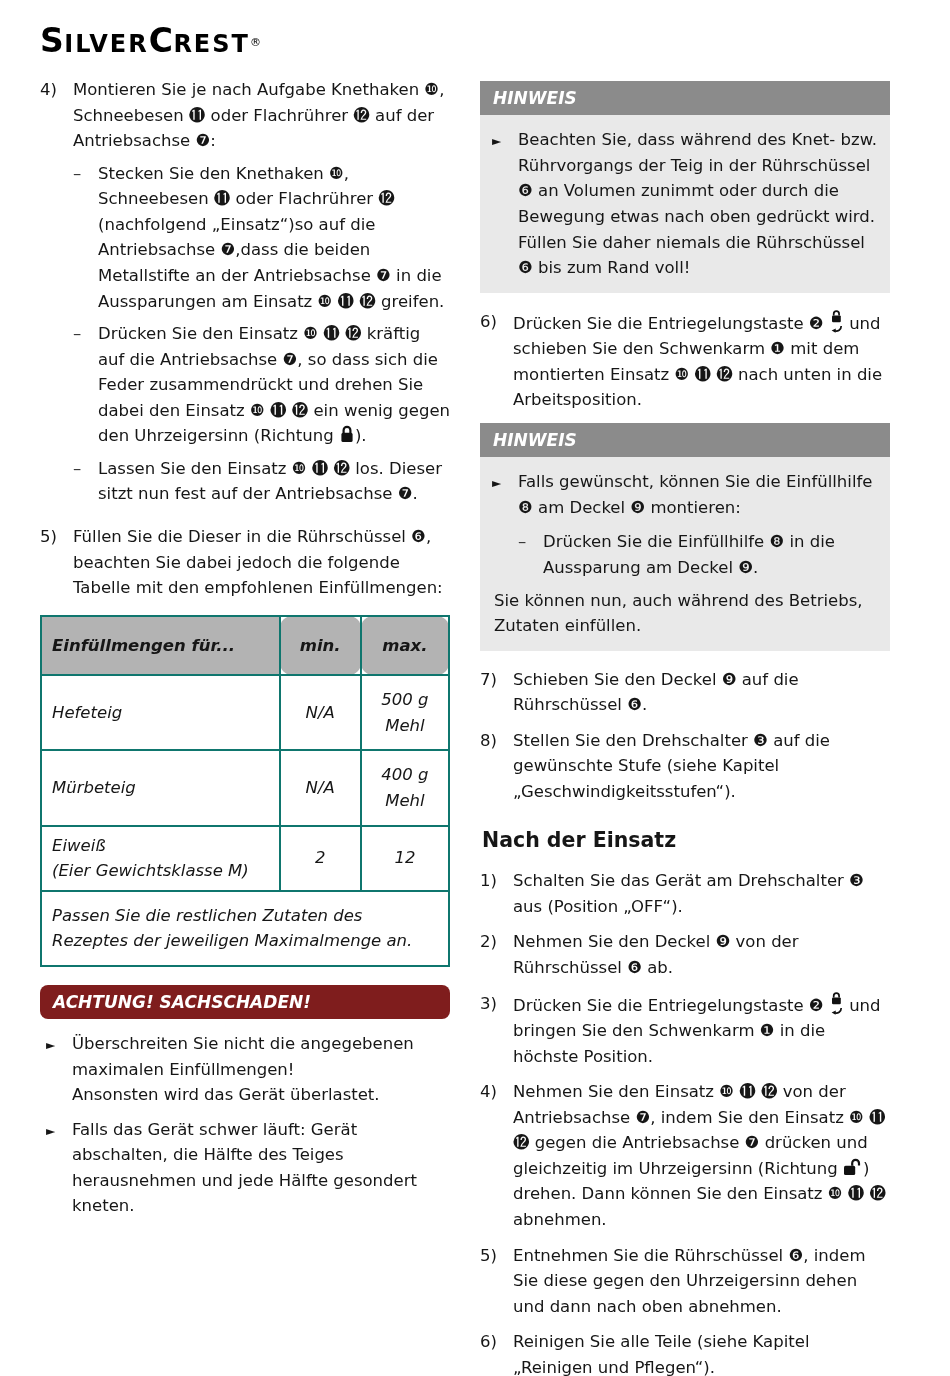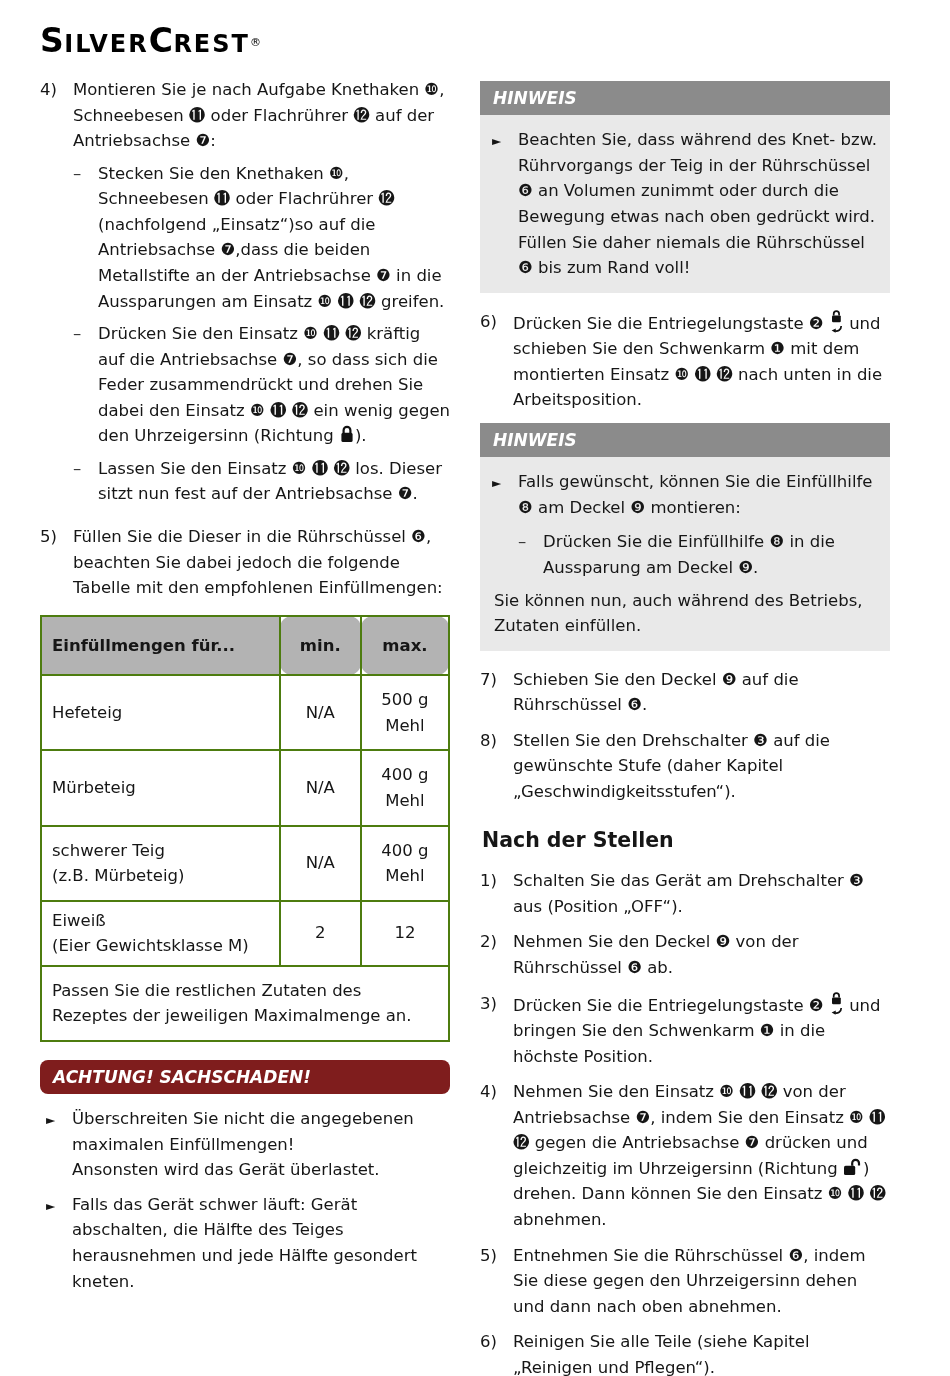--- a/index.html
+++ b/index.html
@@ -48,21 +48,21 @@
 
   .brow { display: flex; margin-bottom: 9px; }
   .brow:last-child { margin-bottom: 0; }
   .bm { flex: 0 0 26px; font-size: 12px; padding-top: 5px; }
   .btext { flex: 1; white-space: pre-line; min-width: 0; }
   .note-dash { margin-left: 26px; }
   .note-tail { margin-top: 6px; margin-left: 2px; }
 
   
   table.fill { border-collapse: collapse; width: 100%; margin: 14px 0 18px 0; }
-  .fill th, .fill td { border: 2px solid #4d7c0f; padding: 11px 10px; vertical-align: middle; }
+  .fill th, .fill td { border: 2px solid #0f766e; padding: 11px 10px; vertical-align: middle; font-style: italic; }
   .fill th { background: #b3b3b3; font-weight: 700; text-align: left; padding: 16px 10px; }
   .fill th.c, .fill td.c { text-align: center; border-radius: 12px; }
   .fill td { white-space: pre-line; }
   .fill td.lab { padding: 6px 10px; }
 
   .h2 { font-size: 20.5px; font-weight: 700; margin: 20px 0 12px 2px; }
 
   
   .ilock, .irelease { display: inline-block; vertical-align: -2px; line-height: 0; }
   .irelease { vertical-align: -6px; }
@@ -122,27 +122,20 @@
           <td class="c">500 g
 Mehl</td>
         </tr>
         <tr>
           <td class="lab">Mürbeteig</td>
           <td class="c">N/A</td>
           <td class="c">400 g
 Mehl</td>
         </tr>
         <tr>
-          <td class="lab">schwerer Teig
-(z.B. Mürbeteig)</td>
-          <td class="c">N/A</td>
-          <td class="c">400 g
-Mehl</td>
-        </tr>
-        <tr>
           <td class="lab">Eiweiß
 (Eier Gewichtsklasse M)</td>
           <td class="c">2</td>
           <td class="c">12</td>
         </tr>
         <tr>
           <td colspan="3">Passen Sie die restlichen Zutaten des Rezeptes der jeweiligen Maximalmenge an.</td>
         </tr>
       </tbody>
         </table>
@@ -203,24 +196,24 @@
         </div>
       </div>
 
       <div class="li">
         <span class="li-num">7)</span>
         <div class="li-body">Schieben Sie den Deckel ❾ auf die Rührschüssel ❻.</div>
       </div>
 
       <div class="li">
         <span class="li-num">8)</span>
-        <div class="li-body">Stellen Sie den Drehschalter ❸ auf die gewünschte Stufe (daher Kapitel „Geschwindigkeitsstufen“).</div>
-      </div>
-
-      <div class="h2">Nach der Stellen</div>
+        <div class="li-body">Stellen Sie den Drehschalter ❸ auf die gewünschte Stufe (siehe Kapitel „Geschwindigkeitsstufen“).</div>
+      </div>
+
+      <div class="h2">Nach der Einsatz</div>
 
       <div class="li">
         <span class="li-num">1)</span>
         <div class="li-body">Schalten Sie das Gerät am Drehschalter ❸ aus (Position „OFF“).</div>
       </div>
 
       <div class="li">
         <span class="li-num">2)</span>
         <div class="li-body">Nehmen Sie den Deckel ❾ von der Rührschüssel ❻ ab.</div>
       </div>

